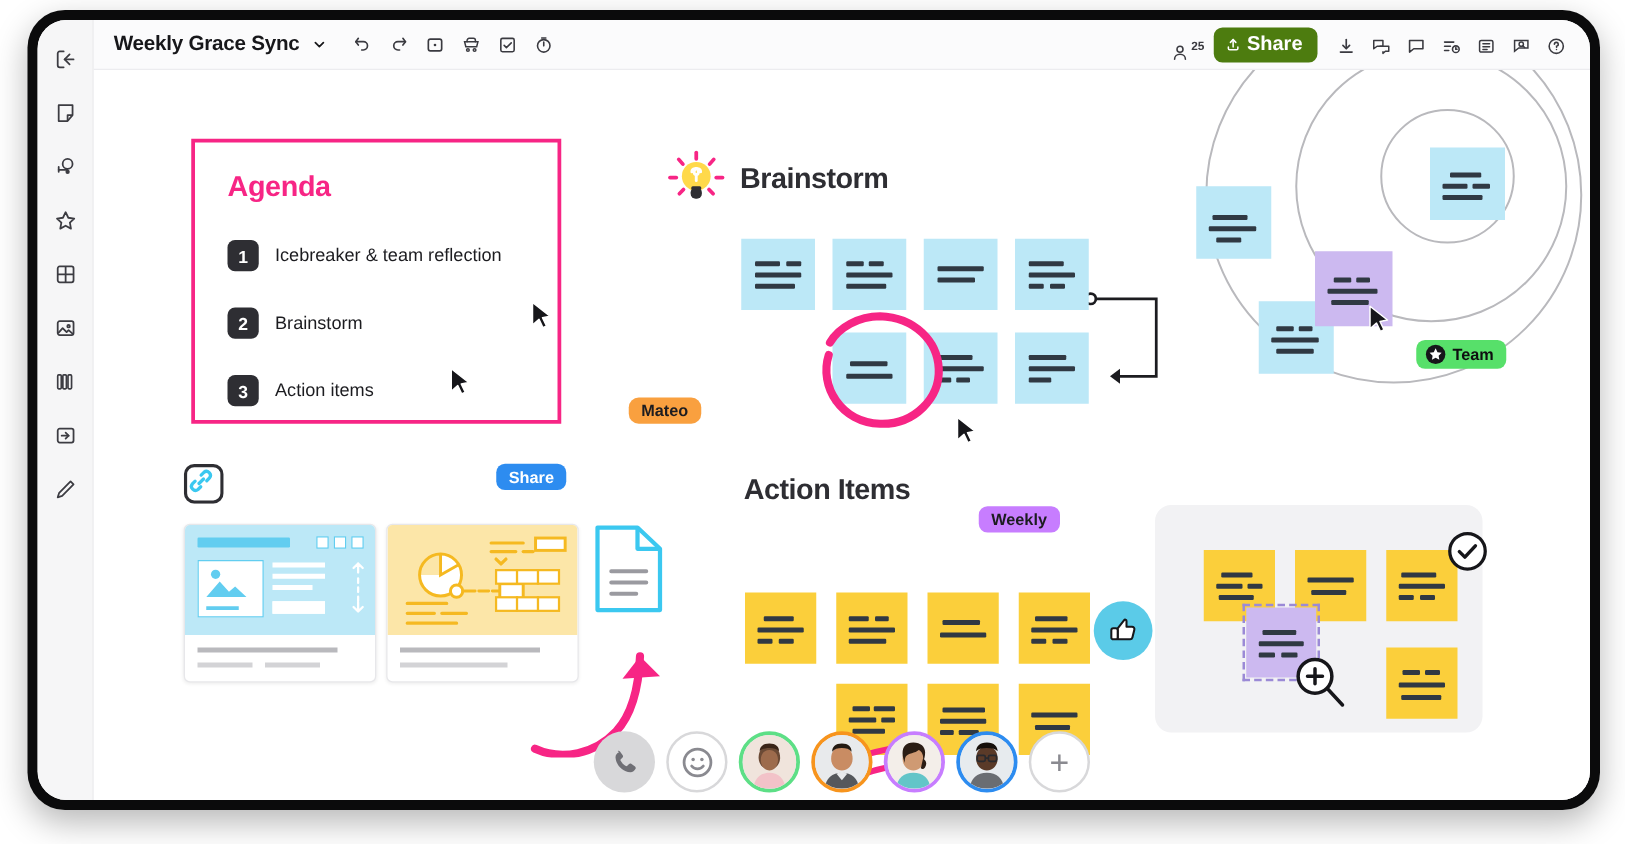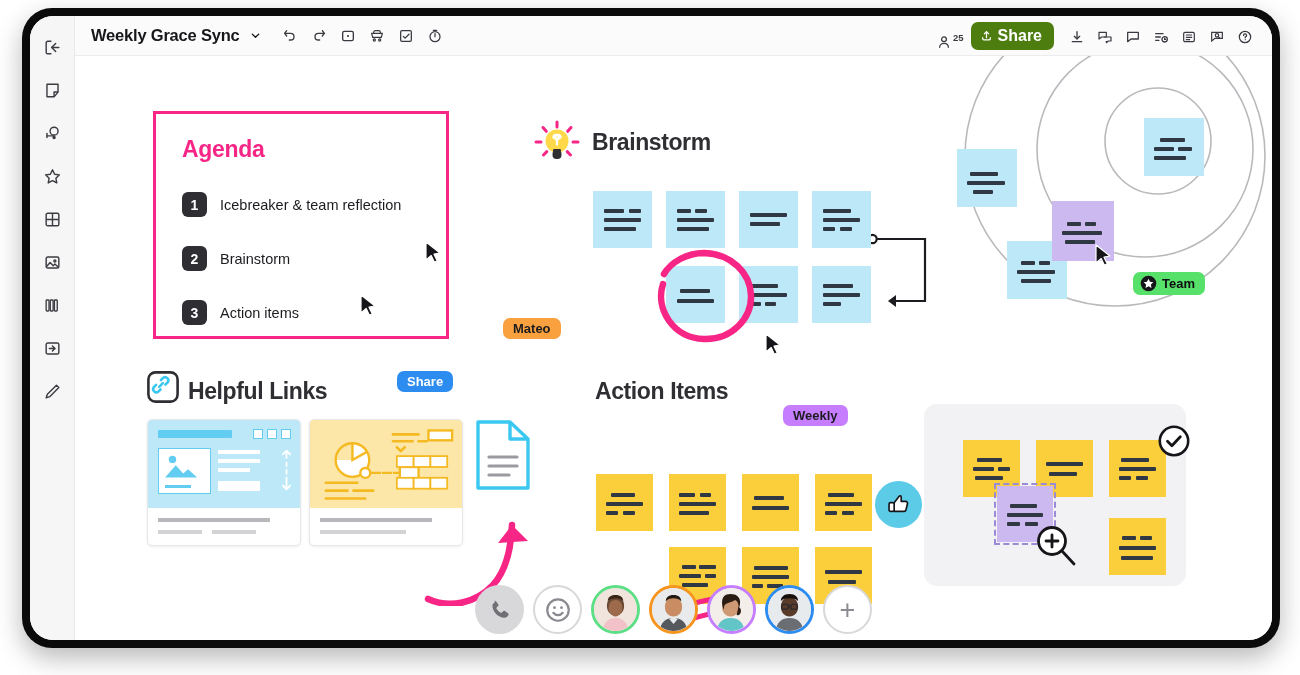--- a/index.html
+++ b/index.html
@@ -386,21 +386,21 @@
           </div>
           <div class="agenda-row" style="top:186px;">
             <div class="agenda-num">3</div>
             <div class="agenda-text">Action items</div>
           </div>
         </div>
 
         <svg class="cursor" style="left:350px; top:185px;" viewBox="0 0 17 23">
           <path d="M1 1l14 11-6 1.2 3.2 6.6-2.8 1.4-3.2-6.7L1 19z" fill="#16161a" stroke="#fff" stroke-width="1.2" stroke-linejoin="round"></path>
         </svg>
-        <div class="name-tag" style="left:428px; top:262px; background:#f9a03f; color:#1c1c20;">
+        <div class="name-tag" style="left:428px; top:262px; background:#f9a03f; color:#1c1c20;border-radius:8px;">
           <span>Mateo</span>
         </div>
 
         <svg class="cursor" style="left:285px; top:238px;" viewBox="0 0 17 23">
           <path d="M1 1l14 11-6 1.2 3.2 6.6-2.8 1.4-3.2-6.7L1 19z" fill="#16161a" stroke="#fff" stroke-width="1.2" stroke-linejoin="round"></path>
         </svg>
         <div class="name-tag" style="left:322px; top:315px; background:#2d8cf0; color:#ffffff;">
           <span>Share</span>
         </div>
 
@@ -513,21 +513,20 @@
         </div>
 
         <svg class="abs" style="left:72px; top:315px; width:32px; height:32px;" viewBox="0 0 32 32">
           <rect x="1.4" y="1.4" width="29.2" height="29.2" rx="7" fill="#fff" stroke="#2e2e33" stroke-width="2.6"></rect>
           <g stroke="#3bc8f0" stroke-width="2.6" stroke-linecap="round" fill="none">
             <path d="M13.6 18.4l-2.2 2.2a3.2 3.2 0 0 1-4.5-4.5l2.2-2.2"></path>
             <path d="M18.4 13.6l2.2-2.2a3.2 3.2 0 0 0-4.5-4.5l-2.2 2.2"></path>
             <path d="M12.2 15.8l3.6-3.6"></path>
           </g>
         </svg>
-        <div class="section-title" style="left:113px; top:322px;">Helpful Links</div>
 
         <div class="link-card" style="left:72px; top:363px; width:154px; height:127px;">
           <div style="height:88px; background:#bce8f7; padding:9px 10px; position:relative;">
             <div style="position:absolute; left:10px; top:10px; width:74px; height:8px; background:#62cdf0; border-radius:1px;"></div>
             <div style="position:absolute; right:37px; top:9px; width:10px; height:10px; background:#fff; border:1.6px solid #62cdf0;"></div>
             <div style="position:absolute; right:23px; top:9px; width:10px; height:10px; background:#fff; border:1.6px solid #62cdf0;"></div>
             <div style="position:absolute; right:9px; top:9px; width:10px; height:10px; background:#fff; border:1.6px solid #62cdf0;"></div>
             <div style="position:absolute; left:10px; top:28px; width:53px; height:46px; background:#fff; border:1.6px solid #62cdf0;">
               <svg viewBox="0 0 50 34" style="position:absolute; left:3px; top:3px; width:44px; height:28px;">
                 <circle cx="11" cy="9" r="4.5" fill="#62cdf0"></circle>

